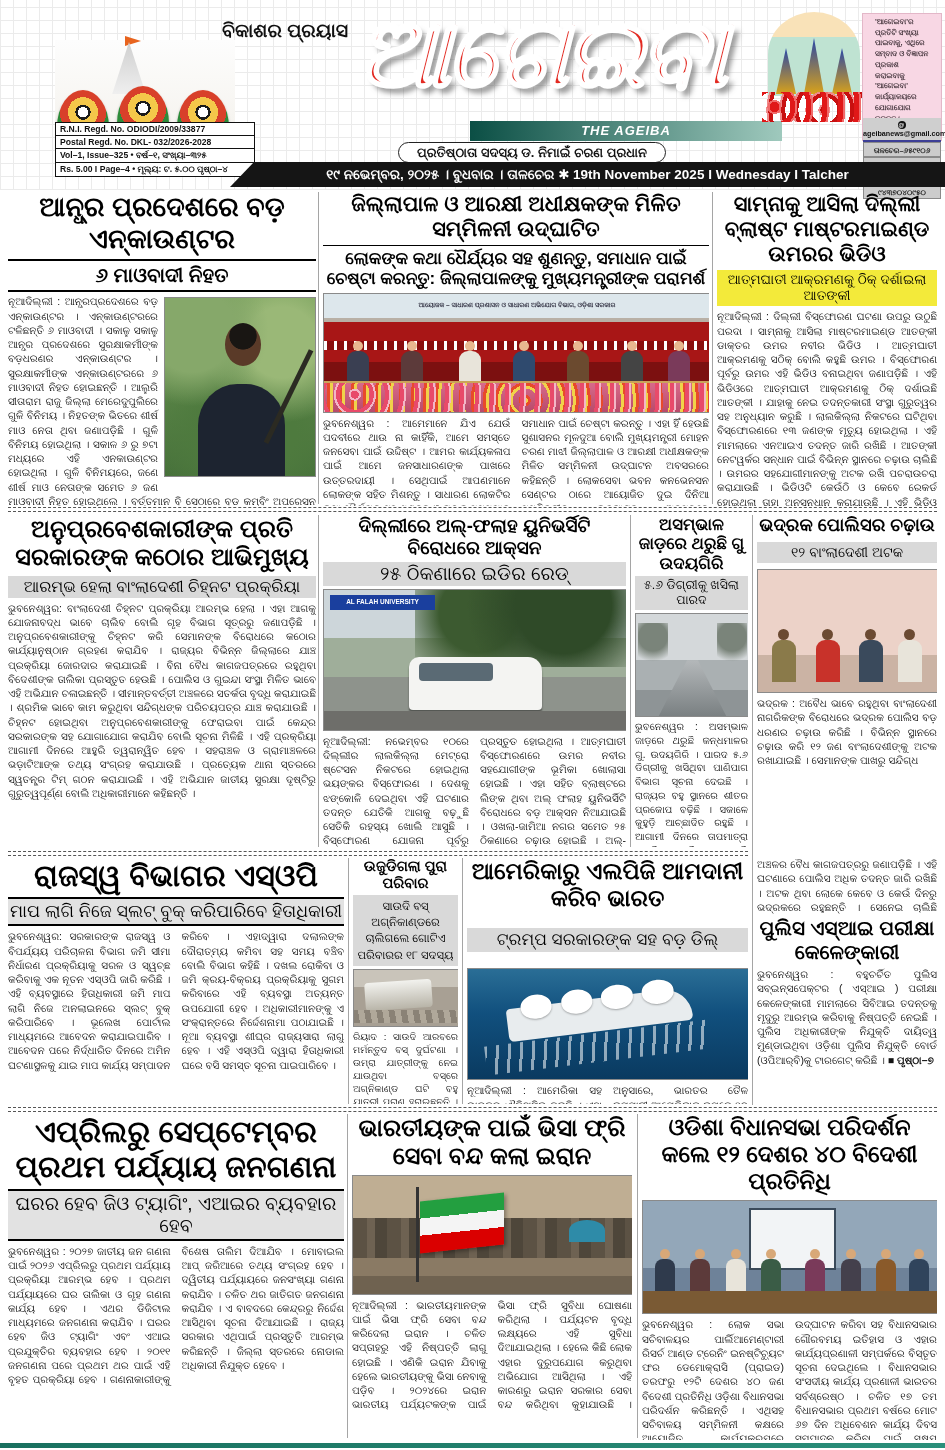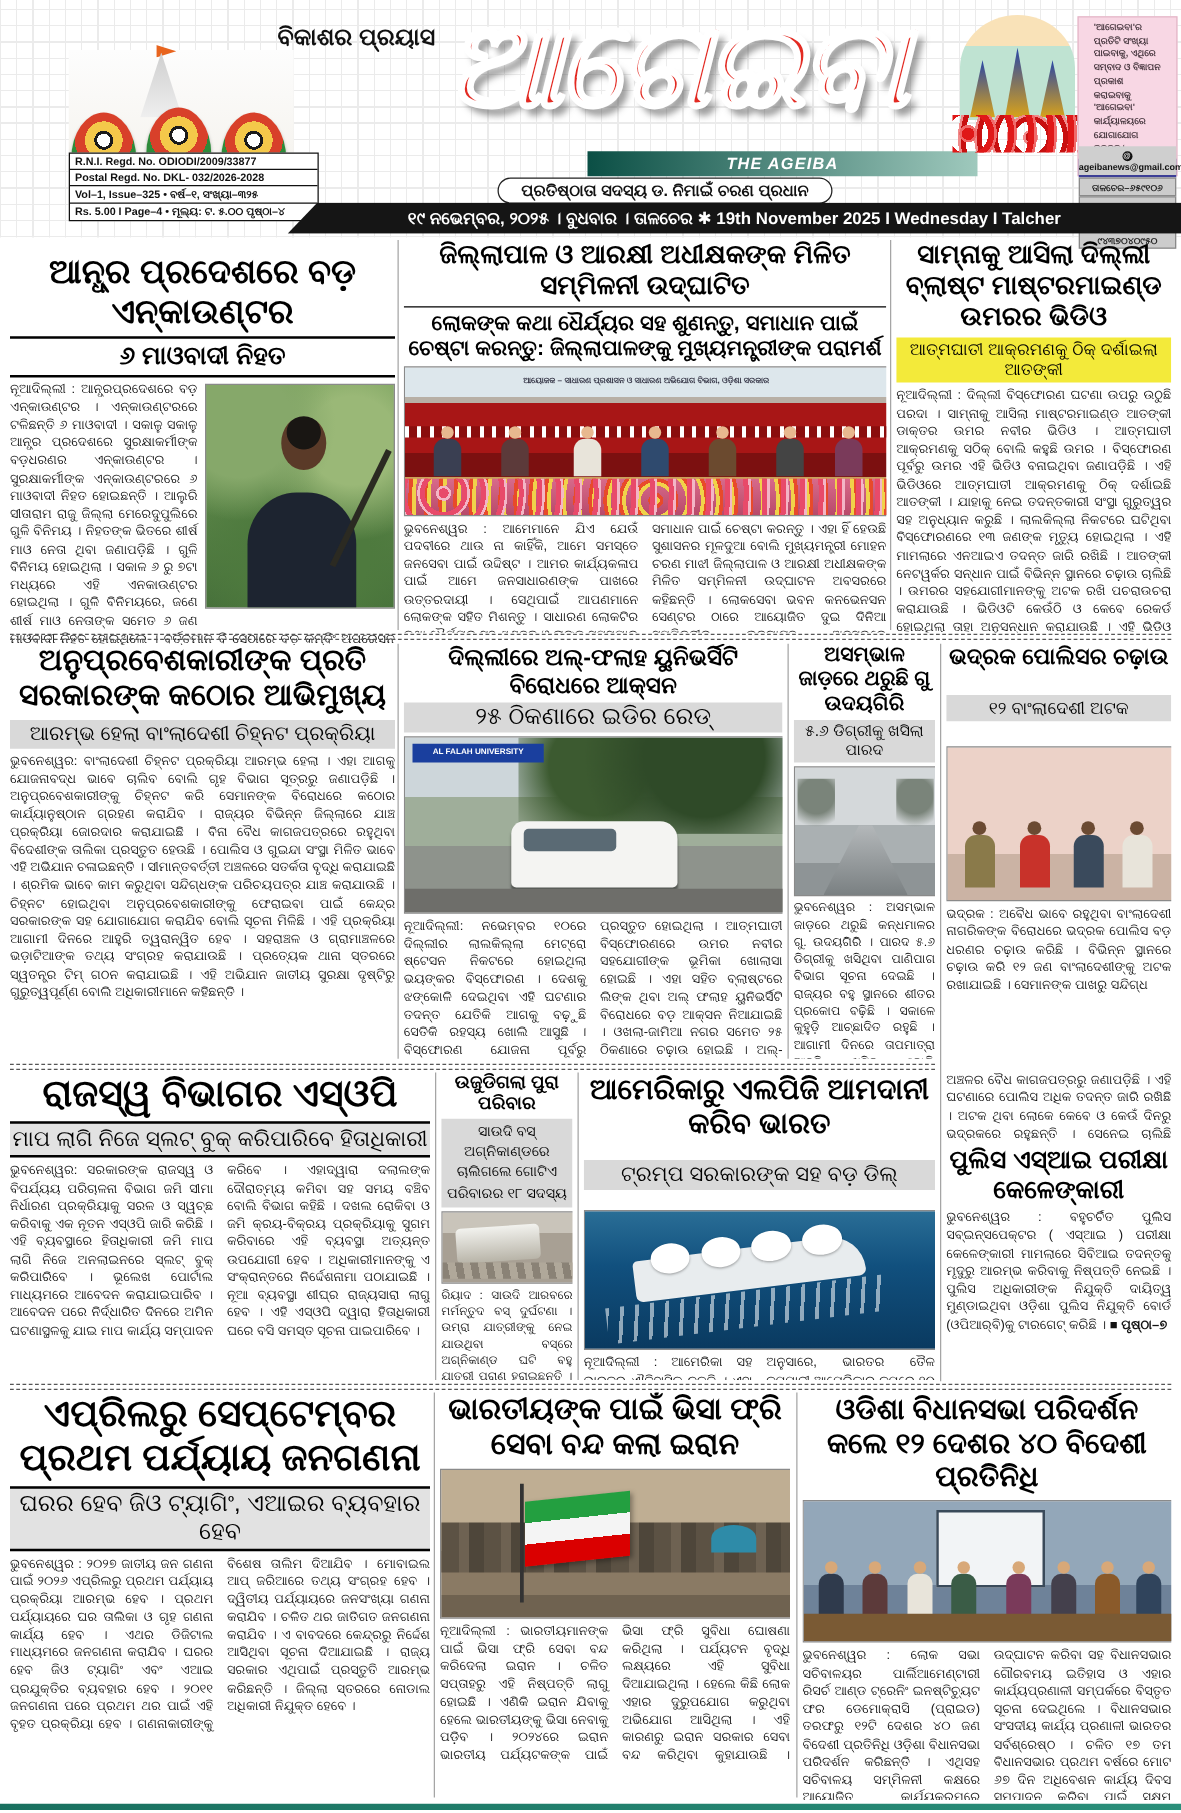--- a/index.html
+++ b/index.html
@@ -152,21 +152,21 @@
     <div id="regbox">
       <div>R.N.I. Regd. No. ODIODI/2009/33877</div>
       <div>Postal Regd. No. DKL- 032/2026-2028</div>
       <div>Vol–1, Issue–325 • ବର୍ଷ–୧, ସଂଖ୍ୟା–୩୨୫</div>
       <div>Rs. 5.00 I Page–4 • ମୂଲ୍ୟ: ଟ. ୫.୦୦ ପୃଷ୍ଠା–୪</div>
     </div>
     <div id="founder">ପ୍ରତିଷ୍ଠାତା ସଦସ୍ୟ ଡ. ନିମାଇଁ ଚରଣ ପ୍ରଧାନ</div>
     <div id="datestrip">୧୯ ନଭେମ୍ବର, ୨୦୨୫ । ବୁଧବାର । ତାଳଚେର ✱ 19th November 2025 I Wednesday I Talcher</div>
   </div>
 
-  <div class="art" style="left:8px;top:202px;width:308px;height:314px">
+  <div class="art" style="left:8px;top:192px;width:308px;height:314px">
     <div class="h1" style="font-size:27px">ଆନ୍ଧ୍ର ପ୍ରଦେଶରେ ବଡ଼ ଏନ୍‌କାଉଣ୍ଟର</div>
     <div class="rule"></div>
     <div class="h1" style="font-size:20px">୬ ମାଓବାଦୀ ନିହତ</div>
     <div class="rule"></div>
     <div class="bd" style="height:238px">
       <div class="ph sc-maoist" style="float:right;width:150px;height:178px;margin:2px 0 4px 6px">
         <div class="head"></div>
         <div class="torso"></div>
         <div class="rifle"></div>
       </div>
@@ -251,21 +251,21 @@
     </div>
     <div class="bd" style="height:158px;margin-top:3px;font-size:10px">
       <span>ଭୁବନେଶ୍ୱର : ଅସମ୍ଭାଳ ଜାଡ଼ରେ ଥରୁଛି କନ୍ଧମାଳର ଗୁ. ଉଦୟଗିରି । ପାରଦ ୫.୬ ଡିଗ୍ରୀକୁ ଖସିଥିବା ପାଣିପାଗ ବିଭାଗ ସୂଚନା ଦେଇଛି । ରାଜ୍ୟର ବହୁ ସ୍ଥାନରେ ଶୀତର ପ୍ରକୋପ ବଢ଼ିଛି । ସକାଳେ କୁହୁଡ଼ି ଆଚ୍ଛାଦିତ ରହୁଛି । ଆଗାମୀ ଦିନରେ ତାପମାତ୍ରା ଆହୁରି ଖସିବ ବୋଲି ପୂର୍ବାନୁମାନ କରାଯାଇଛି । ଜାଡ଼ରୁ ରକ୍ଷା ପାଇଁ ଲୋକେ ନିଆଁ ପୋଇଁବା ଦେଖାଯାଉଛି ।</span>
     </div>
   </div>
 
   <div class="vd" style="left:752px;top:515px;height:590px"></div>
 
   <div class="art" style="left:757px;top:515px;width:180px;height:332px">
     <div class="h1" style="font-size:18px">ଭଦ୍ରକ ପୋଲିସର ଚଢ଼ାଉ</div>
-    <div class="bar" style="font-size:14px;margin:20px 0;padding:2px 0">୧୨ ବାଂଲାଦେଶୀ ଅଟକ</div>
+    <div class="bar" style="font-size:14px;margin:6px 0;padding:2px 0">୧୨ ବାଂଲାଦେଶୀ ଅଟକ</div>
     <div class="ph sc-bhadrak" style="width:100%;height:122px">
       <div class="f" style="left:8%;background:#8a7a4a"></div>
       <div class="f" style="left:32%;background:#c8322a"></div>
       <div class="f" style="left:56%;background:#3a4a5c"></div>
       <div class="f" style="left:78%;background:#e8e4da"></div>
     </div>
     <div class="bd" style="height:150px;margin-top:4px">
       <span>ଭଦ୍ରକ : ଅବୈଧ ଭାବେ ରହୁଥିବା ବାଂଲାଦେଶୀ ନାଗରିକଙ୍କ ବିରୋଧରେ ଭଦ୍ରକ ପୋଲିସ ବଡ଼ ଧରଣର ଚଢ଼ାଉ କରିଛି । ବିଭିନ୍ନ ସ୍ଥାନରେ ଚଢ଼ାଉ କରି ୧୨ ଜଣ ବାଂଲାଦେଶୀଙ୍କୁ ଅଟକ ରଖାଯାଇଛି । ସେମାନଙ୍କ ପାଖରୁ ସନ୍ଦିଗ୍ଧ</span>
     </div>
   </div>

